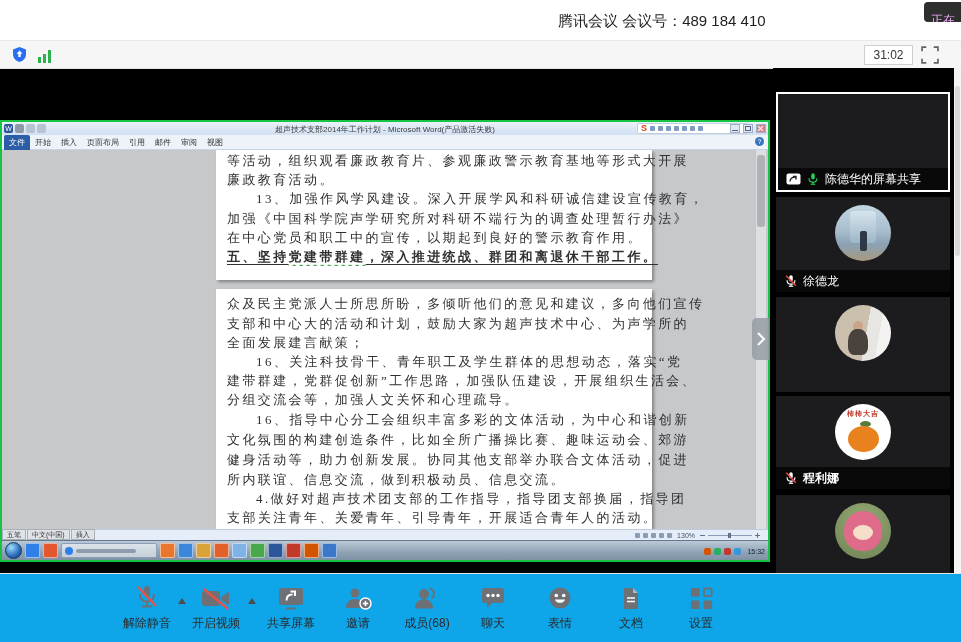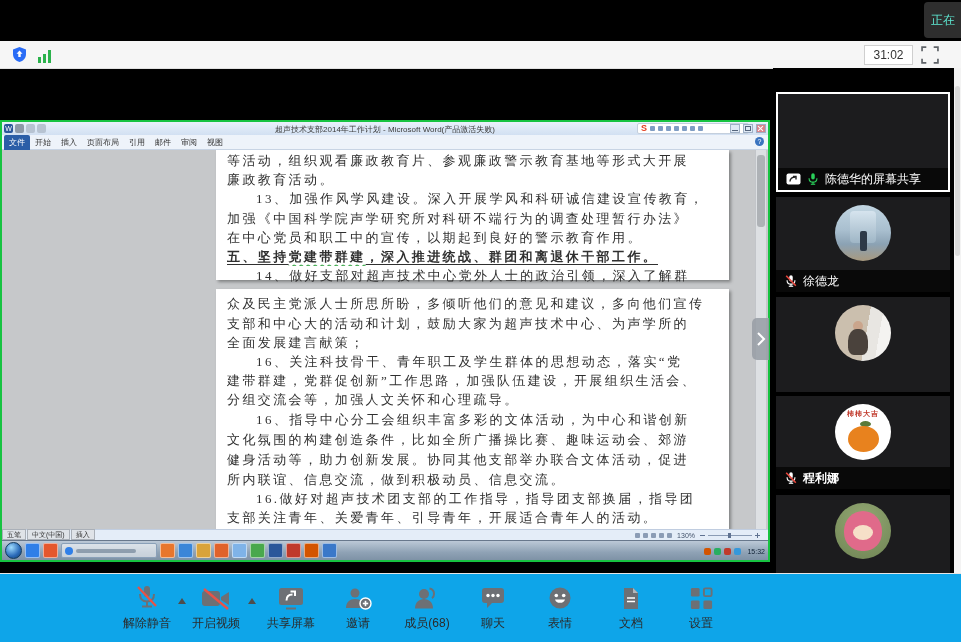--- a/index.html
+++ b/index.html
@@ -1,21 +1,21 @@
 <!DOCTYPE html>
 <html><head>
 <meta charset="utf-8">
 <style>
   html,body{margin:0;padding:0;background:#222;}
   #app{position:relative;width:961px;height:642px;background:#000;overflow:hidden;
        font-family:"Liberation Sans","DejaVu Sans",sans-serif;}
   
   .topbar{position:absolute;left:0;top:0;width:961px;height:40px;background:#fff;border-bottom:1px solid #e8e8e8;}
   .meet-title{position:absolute;left:558px;top:12px;font-size:15px;color:#1f1f1f;}
-  .toast{position:absolute;right:0;top:2px;width:30px;height:36px;background:#2e2e2e;color:#5eead4;
+  .toast{position:absolute;right:0;top:2px;width:30px;height:20px;background:#2e2e2e;color:#f0abfc;
          font-size:12px;line-height:36px;padding-left:7px;border-radius:4px 0 0 4px;overflow:hidden;white-space:nowrap;}
   .subbar{position:absolute;left:0;top:41px;width:961px;height:27px;background:#f6f6f6;border-bottom:1px solid #e0e0e0;}
   .shield{position:absolute;left:11px;top:46px;}
   .signal{position:absolute;left:38px;top:49px;}
   .timer{position:absolute;left:864px;top:45px;width:47px;height:18px;background:#fff;border:1px solid #cfcfcf;
          border-radius:0;font-size:12px;color:#333;text-align:center;line-height:18px;}
   .fsbtn{position:absolute;left:921px;top:46px;width:18px;height:18px;}
   
   .share{position:absolute;left:0;top:120px;width:770px;height:442px;border:2px solid #17c341;box-sizing:border-box;background:#c6c8ca;}
   .wtitle{position:absolute;left:0;top:0;width:766px;height:13px;background:linear-gradient(#e9f1fb,#d2e0f2);
@@ -35,21 +35,21 @@
   .wc-close{background:#d9828a;}
   .wc-close:before,.wc-close:after{content:"";position:absolute;left:3px;top:0;width:1px;height:7px;background:#fff;}
   .wc-close:before{transform:rotate(45deg);} .wc-close:after{transform:rotate(-45deg);}
   .ribbon{position:absolute;left:0;top:13px;width:766px;height:15px;background:#eef3fa;border-bottom:1px solid #c8d4e4;
           display:flex;align-items:center;padding-left:2px;box-sizing:border-box;}
   .rtab{font-size:8px;color:#333;padding:2px 5px;white-space:nowrap;}
   .rtab.sel{background:#2b5ea7;color:#fff;border-radius:2px 2px 0 0;}
   .rhelp{position:absolute;right:4px;top:15px;width:9px;height:9px;border-radius:50%;background:#3a74c0;color:#fff;
          font-size:7px;line-height:9px;text-align:center;}
   .docarea{position:absolute;left:0;top:28px;width:766px;height:379px;background:#c6c8ca;overflow:hidden;}
-  .page{position:absolute;left:214px;width:513px;background:#fff;box-shadow:2px 2px 3px rgba(0,0,0,.35);}
+  .page{position:absolute;left:214px;width:436px;background:#fff;box-shadow:2px 2px 3px rgba(0,0,0,.35);}
   .pg1{top:0;height:130px;} .pg2{top:139px;height:240px;}
   .dline{position:absolute;left:11px;font-size:13px;letter-spacing:2.4px;color:#303030;white-space:nowrap;
          overflow:hidden;max-width:478px;font-family:"Liberation Serif","DejaVu Serif",serif;}
   .dline.ind{left:40px;max-width:450px;}
   .dhead{font-weight:bold;}
   .hd-u{text-decoration:underline;text-underline-offset:3px;}
   .wavy{text-decoration:underline wavy #3faa4e;text-underline-offset:3px;}
   .vscroll{position:absolute;right:2px;top:0;width:10px;height:379px;background:#dde0e3;border-left:1px solid #c2c5c9;}
   .vthumb{position:absolute;left:1px;top:5px;width:8px;height:72px;background:#aeb2b6;border-radius:3px;}
   .wstatus{position:absolute;left:0;top:407px;width:766px;height:11px;background:#e4edf8;border-top:1px solid #c0cde0;box-sizing:border-box;}
@@ -110,20 +110,23 @@
   .ticon{height:28px;display:flex;align-items:end;justify-content:center;}
   .tlabel{margin-top:4px;font-size:12px;color:#2b2b2b;white-space:nowrap;}
   .uparrow{position:absolute;top:24px;width:0;height:0;border-left:4px solid transparent;border-right:4px solid transparent;
            border-bottom:6px solid #4d4d4d;cursor:pointer;}
 </style>
 </head>
 <body>
 
 <div id="app">
 
+  <div class="topbar">
+    <div class="meet-title">腾讯会议 会议号：489 184 410</div>
+  </div>
   <div class="toast">正在</div>
 
   <div class="subbar"></div>
   <div class="shield">
     <svg width="17" height="17" viewBox="0 0 17 17">
         <path d="M8.5 1 15 3.5 V8 c0 4.5-3 7-6.5 8 C5 15 2 12.5 2 8 V3.5 Z" fill="#2a6cf6"></path>
         <path d="M8.5 4.5 l3 3.2 h-1.8 v3.3 h-2.4 V7.7 H5.5 Z" fill="#fff"></path>
       </svg>
   </div>
   <div class="signal">
@@ -180,34 +183,33 @@
     <div class="rhelp">?</div>
 
     <div class="docarea">
       <div class="page pg1">
         <div class="dline" style="top:2px">等活动，组织观看廉政教育片、参观廉政警示教育基地等形式大开展</div>
         <div class="dline" style="top:21px">廉政教育活动。</div>
         <div class="dline ind" style="top:40px">13、加强作风学风建设。深入开展学风和科研诚信建设宣传教育，</div>
         <div class="dline" style="top:60px">加强《中国科学院声学研究所对科研不端行为的调查处理暂行办法》</div>
         <div class="dline" style="top:79px">在中心党员和职工中的宣传，以期起到良好的警示教育作用。</div>
         <div class="dline dhead" style="top:98px"><span class="hd-u">五、坚持</span><span class="hd-u wavy">党建带群建</span><span class="hd-u">，深入推进统战、群团和离退休干部工作。</span></div>
-        <div class="dline ind" style="top:117px">14、做好支部对超声技术中心党外人士的政治引领，深入了解群</div>
       </div>
       <div class="page pg2">
         <div class="dline" style="top:6px">众及民主党派人士所思所盼，多倾听他们的意见和建议，多向他们宣传</div>
         <div class="dline" style="top:26px">支部和中心大的活动和计划，鼓励大家为超声技术中心、为声学所的</div>
         <div class="dline" style="top:45px">全面发展建言献策；</div>
         <div class="dline ind" style="top:64px">16、关注科技骨干、青年职工及学生群体的思想动态，落实“党</div>
         <div class="dline" style="top:83px">建带群建，党群促创新”工作思路，加强队伍建设，开展组织生活会、</div>
         <div class="dline" style="top:102px">分组交流会等，加强人文关怀和心理疏导。</div>
         <div class="dline ind" style="top:122px">16、指导中心分工会组织丰富多彩的文体活动，为中心和谐创新</div>
         <div class="dline" style="top:142px">文化氛围的构建创造条件，比如全所广播操比赛、趣味运动会、郊游</div>
         <div class="dline" style="top:162px">健身活动等，助力创新发展。协同其他支部举办联合文体活动，促进</div>
         <div class="dline" style="top:182px">所内联谊、信息交流，做到积极动员、信息交流。</div>
-        <div class="dline ind" style="top:201px">16.做好对超声技术团支部的工作指导，指导团支部换届，指导团</div>
+        <div class="dline ind" style="top:201px">4.做好对超声技术团支部的工作指导，指导团支部换届，指导团</div>
         <div class="dline" style="top:220px">支部关注青年、关爱青年、引导青年，开展适合青年人的活动。</div>
       </div>
       <div class="vscroll">
         <div class="vthumb"></div>
       </div>
     </div>
 
     <div class="wstatus">
       <div class="stright">
         <span class="vmode"></span>

